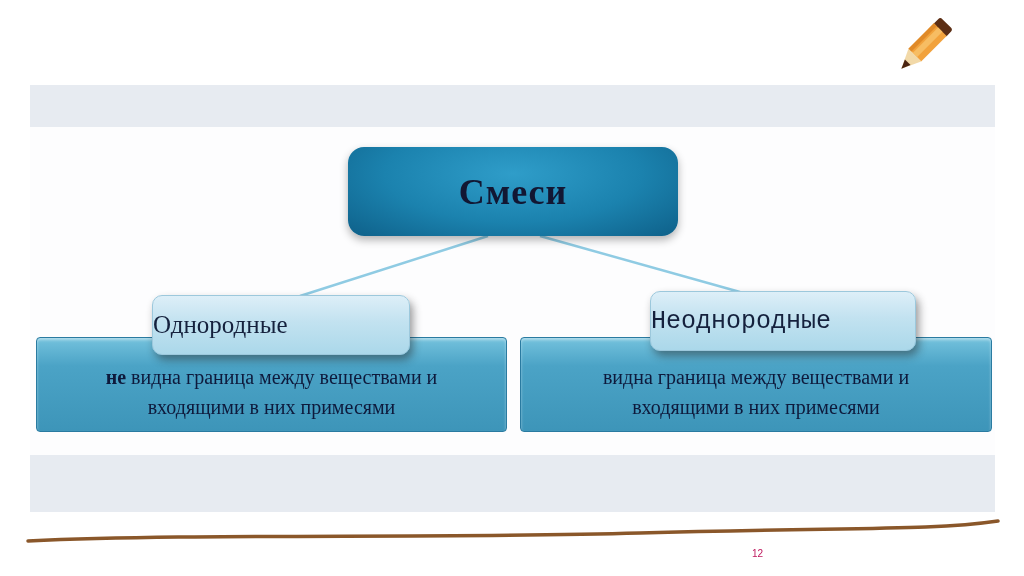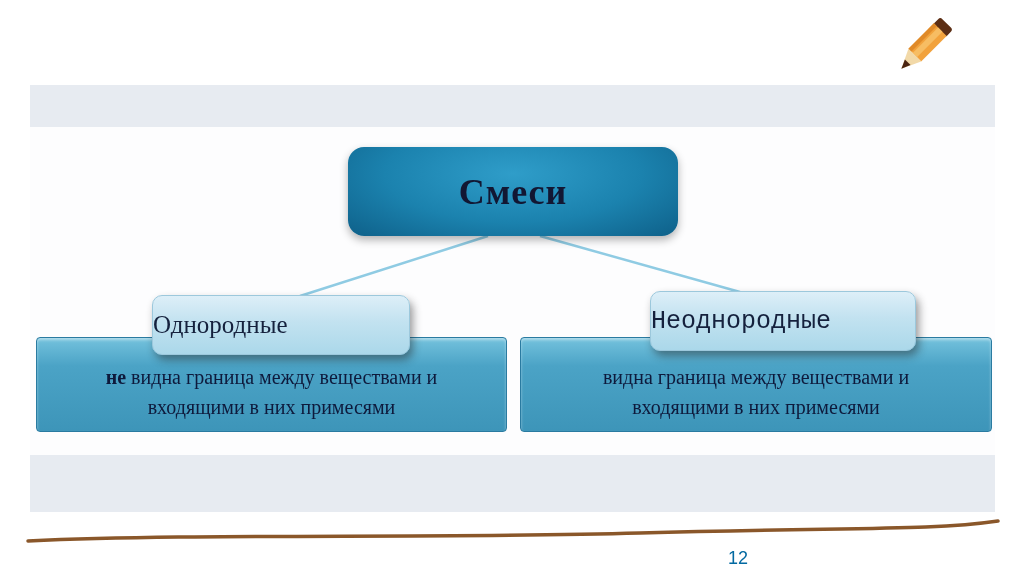--- a/index.html
+++ b/index.html
@@ -63,23 +63,23 @@
     margin:0; padding:14px 38px 0; text-align:center;
     font-size:20px; line-height:1.5; color:#0e1a3c;
   }
   .desc-text b { font-weight:bold; }
 
   
   .pencil    { position:absolute; left:888px; top:6px;  z-index:5; }
   .underline { position:absolute; left:0;    top:505px; z-index:5; pointer-events:none; }
 
   .page-number {
-    position:absolute; left:728px; top:548px;
+    position:absolute; left:752px; top:548px;
     font-family:"Liberation Sans", sans-serif;
-    font-size:18px; color:#0369a1;
+    font-size:10px; color:#be185d;
   }
 </style>
 </head>
 <body>
 
 <div class="slide">
 
   <div class="band band-top"></div>
   <div class="band band-mid"></div>
   <div class="band band-bottom"></div>

